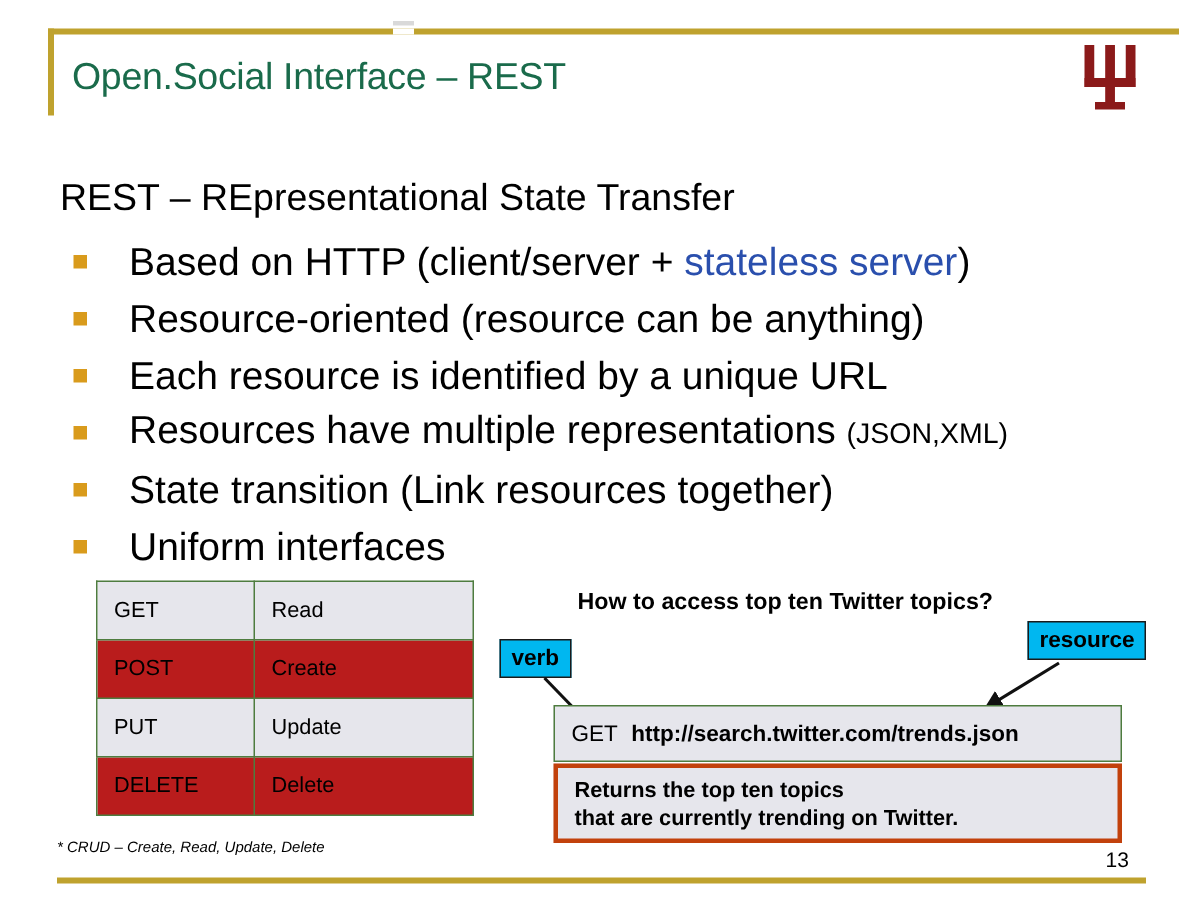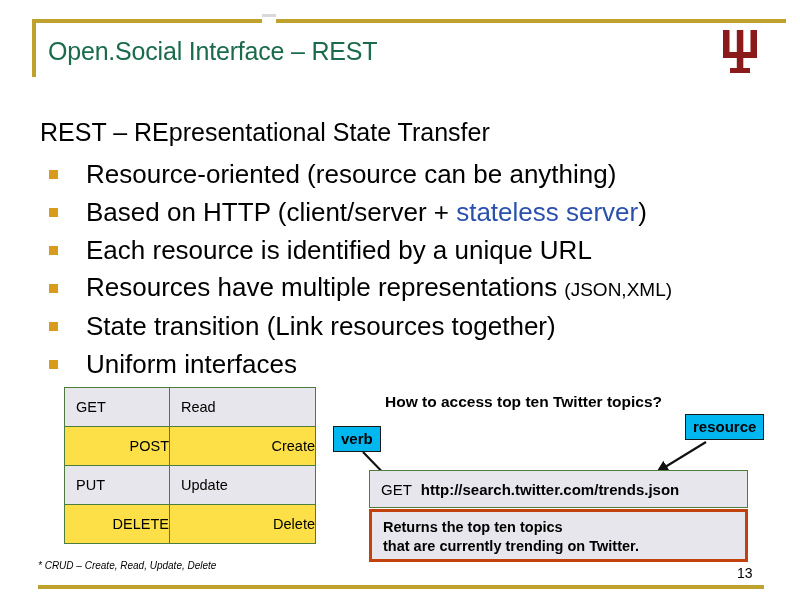--- a/index.html
+++ b/index.html
@@ -125,21 +125,21 @@
   .verb-table td {
     border: 1px solid #4e7c3f;
     height: 38px;
     padding: 0 0 0 11px;
     font-size: 14.5px;
     color: #000000;
     vertical-align: middle;
   }
   .verb-table td.col-verb { width: 93px; }
   .row-light td { background: #e6e6ec; }
-  .row-dark td  { background: #fde047; text-align: right; }
+  .row-dark td  { background: #b91c1c; }
 
   
   .question {
     position: absolute;
     left: 385px;
     top: 393px;
     font-size: 15.5px;
     font-weight: bold;
     color: #000000;
     white-space: nowrap;
@@ -262,26 +262,26 @@
       </g>
     </svg>
   </div>
 
   <div class="lead-line">REST – REpresentational State Transfer</div>
 
   <div class="bullets">
 
     <div class="bullet-row">
       <span class="bullet-marker"></span>
+      <span class="bullet-text"><span>Based on HTTP (client/server + </span><span class="accent-blue">stateless server</span><span>)</span></span>
+    </div>
+
+    <div class="bullet-row">
+      <span class="bullet-marker"></span>
       <span class="bullet-text"><span>Resource-oriented (resource can be anything)</span></span>
-    </div>
-
-    <div class="bullet-row">
-      <span class="bullet-marker"></span>
-      <span class="bullet-text"><span>Based on HTTP (client/server + </span><span class="accent-blue">stateless server</span><span>)</span></span>
     </div>
 
     <div class="bullet-row">
       <span class="bullet-marker"></span>
       <span class="bullet-text"><span>Each resource is identified by a unique URL</span></span>
     </div>
 
     <div class="bullet-row">
       <span class="bullet-marker"></span>
       <span class="bullet-text"><span>Resources have multiple representations </span><span class="small-paren">(JSON,XML)</span></span>

